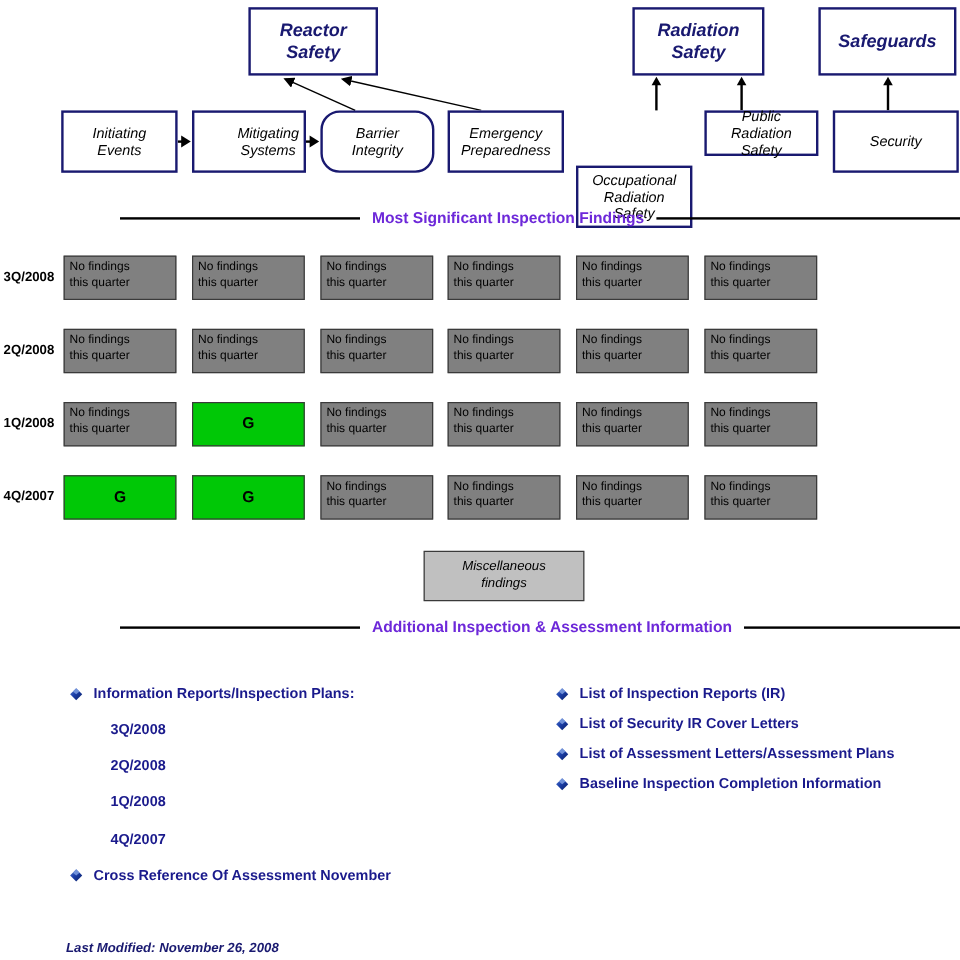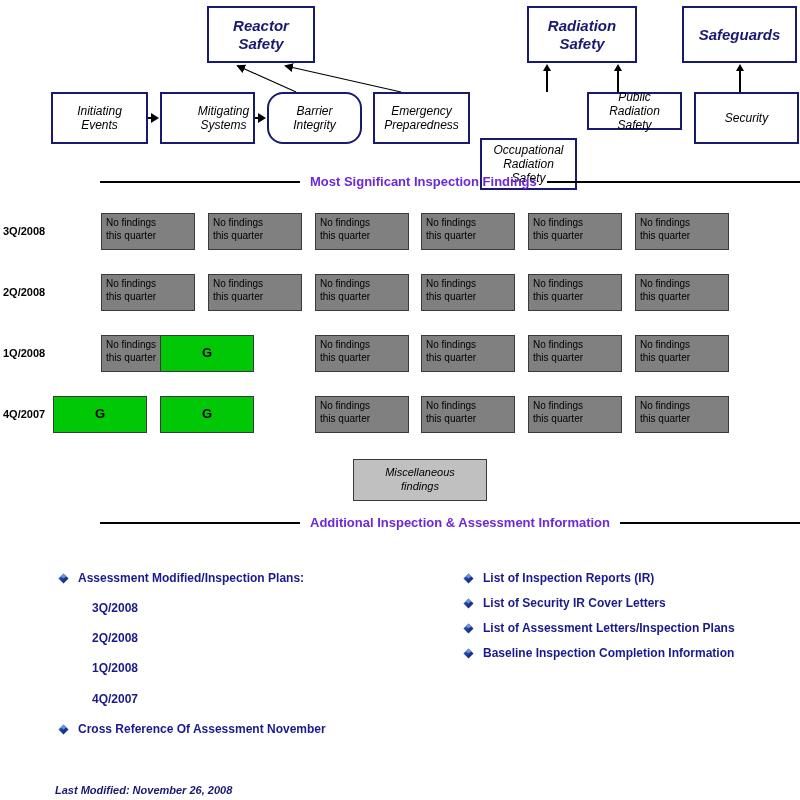--- a/index.html
+++ b/index.html
@@ -120,21 +120,20 @@
     position: absolute;
     border: 1px solid #3a3a3a;
     box-sizing: border-box;
     font-size: 10px;
     color: #000000;
     line-height: 1.25;
   }
   .cell.none {
     background: #808080;
     padding: 3px 0 0 4px;
-    margin-left: 48px;
   }
   .cell.green {
     background: #00c806;
     display: flex;
     align-items: center;
     justify-content: center;
     font-weight: bold;
     font-size: 13px;
   }
 
@@ -311,21 +310,21 @@
           <defs>
             <linearGradient id="dg1" x1="0" y1="0" x2="1" y2="1">
               <stop offset="0%" stop-color="#5a7fd0"></stop>
               <stop offset="45%" stop-color="#1a3ea8"></stop>
               <stop offset="100%" stop-color="#0b1f63"></stop>
             </linearGradient>
           </defs>
           <polygon points="6,0.5 11.5,6 6,11.5 0.5,6" fill="url(#dg1)"></polygon>
           <polygon points="6,0.5 9,3.5 6,6 3,3.5" fill="#7d9ee0" opacity="0.85"></polygon>
         </svg>
-        <span class="linktext">Assessment Modified/Inspection Plans:</span>
+        <span class="linktext">Information Reports/Inspection Plans:</span>
       </div>
       <div class="sublink" style="left: 92px; top: 601px;">3Q/2008</div>
       <div class="sublink" style="left: 92px; top: 631px;">2Q/2008</div>
       <div class="sublink" style="left: 92px; top: 661px;">1Q/2008</div>
       <div class="sublink" style="left: 92px; top: 692px;">4Q/2007</div>
       <div class="linkrow" style="left: 58px; top: 722px;">
         <svg class="bullet" viewBox="0 0 12 12">
           <defs>
             <linearGradient id="dg2" x1="0" y1="0" x2="1" y2="1">
               <stop offset="0%" stop-color="#5a7fd0"></stop>
@@ -373,21 +372,21 @@
           <defs>
             <linearGradient id="dg5" x1="0" y1="0" x2="1" y2="1">
               <stop offset="0%" stop-color="#5a7fd0"></stop>
               <stop offset="45%" stop-color="#1a3ea8"></stop>
               <stop offset="100%" stop-color="#0b1f63"></stop>
             </linearGradient>
           </defs>
           <polygon points="6,0.5 11.5,6 6,11.5 0.5,6" fill="url(#dg5)"></polygon>
           <polygon points="6,0.5 9,3.5 6,6 3,3.5" fill="#7d9ee0" opacity="0.85"></polygon>
         </svg>
-        <span class="linktext">List of Assessment Letters/Inspection Plans</span>
+        <span class="linktext">List of Assessment Letters/Assessment Plans</span>
       </div>
       <div class="linkrow" style="left: 463px; top: 646px;">
         <svg class="bullet" viewBox="0 0 12 12">
           <defs>
             <linearGradient id="dg6" x1="0" y1="0" x2="1" y2="1">
               <stop offset="0%" stop-color="#5a7fd0"></stop>
               <stop offset="45%" stop-color="#1a3ea8"></stop>
               <stop offset="100%" stop-color="#0b1f63"></stop>
             </linearGradient>
           </defs>

